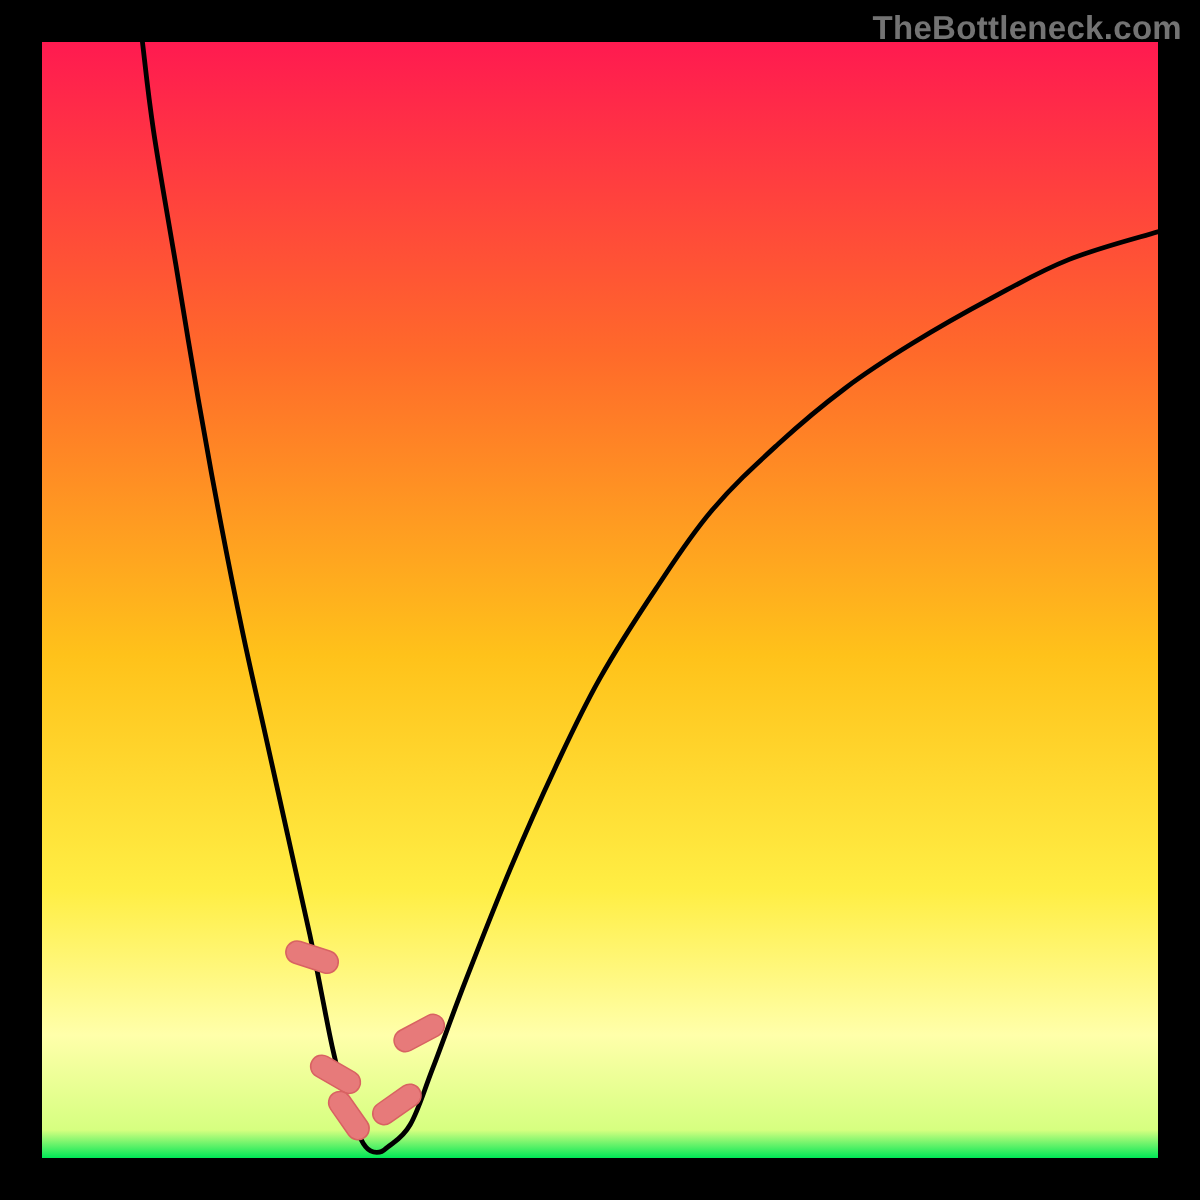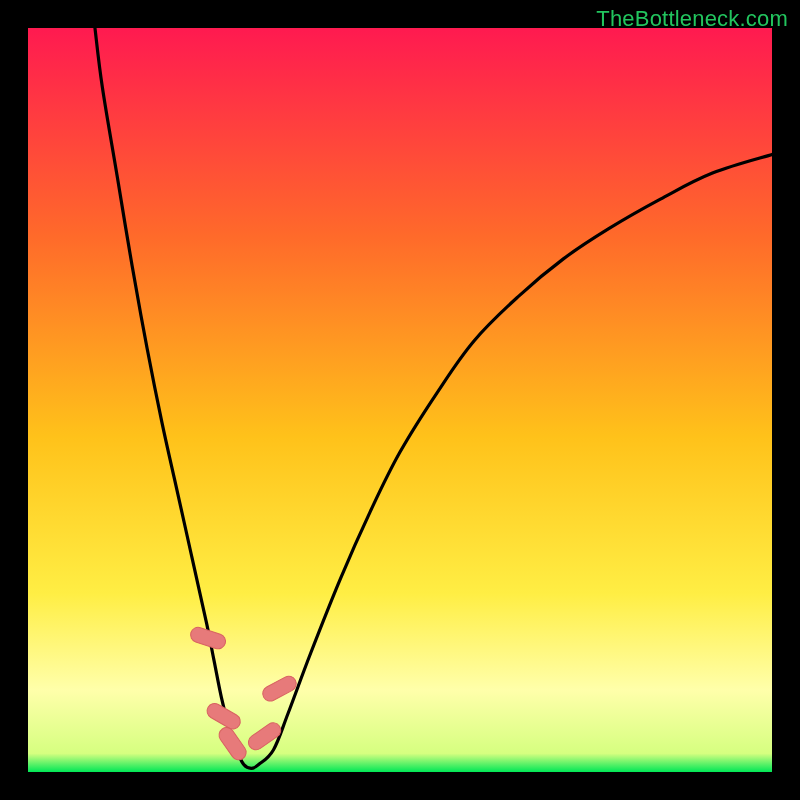--- a/index.html
+++ b/index.html
@@ -24,23 +24,23 @@
     left: 0;
     top: 0;
     width: 744px;
     height: 744px;
     overflow: hidden;
   }
   .watermark {
     position: absolute;
     top: 6px;
     right: 12px;
-    color: #22c55e;
+    color: #737373;
     font-size: 22px;
-    font-weight: 400;
+    font-weight: 700;
     letter-spacing: 0.2px;
     font-family: Arial, sans-serif;
   }
   svg {
     display: block;
   }
 </style>
 </head>
 <body>
 

